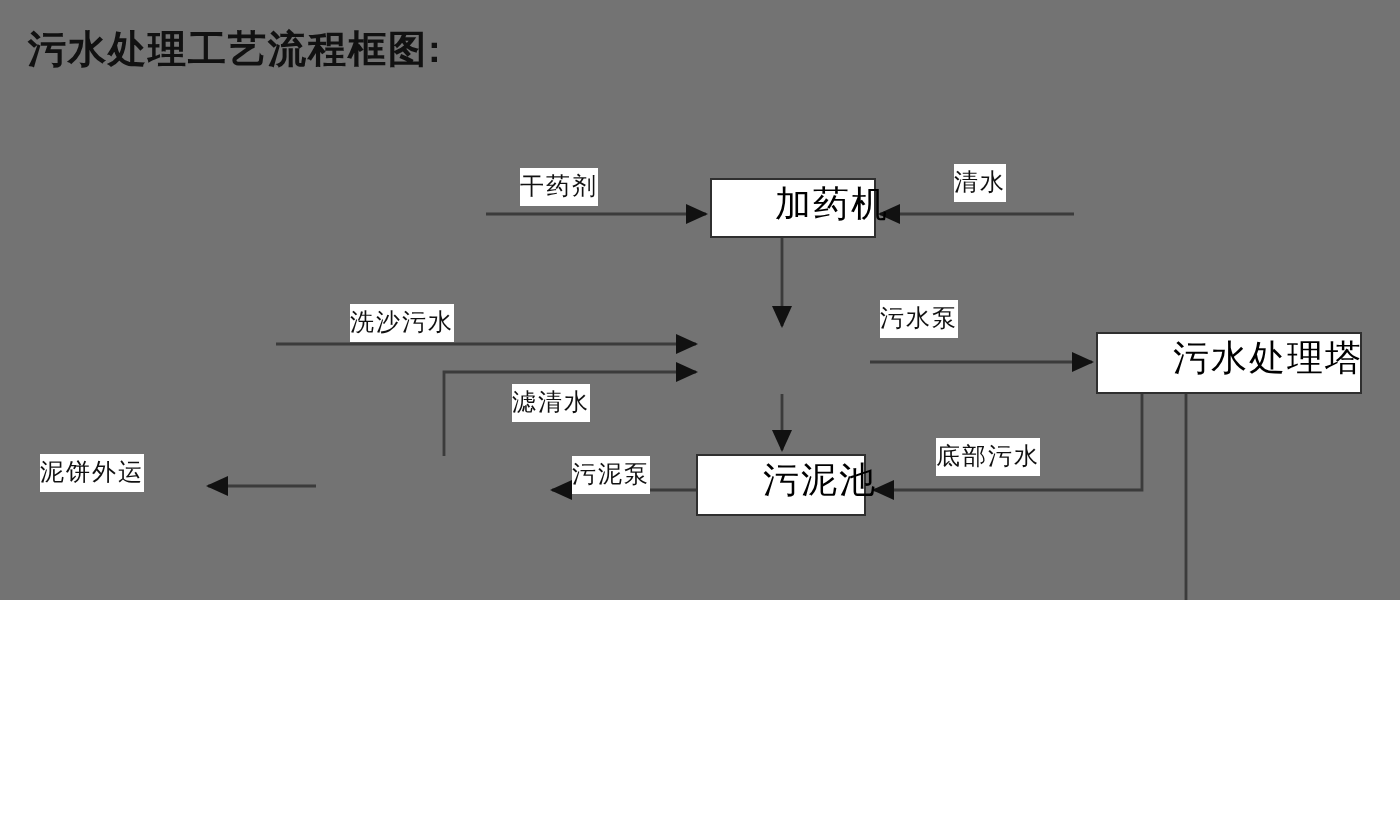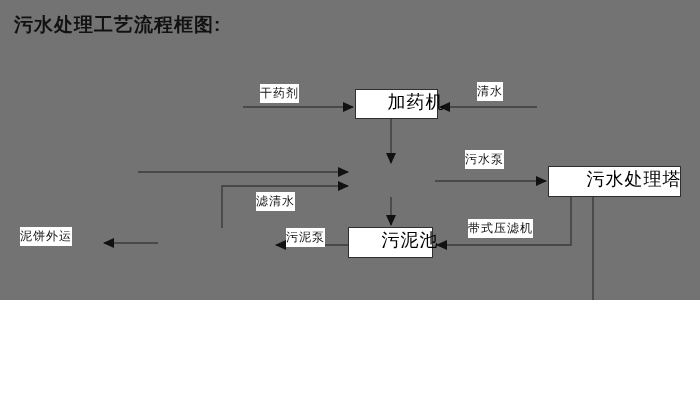--- a/index.html
+++ b/index.html
@@ -56,19 +56,20 @@
   </div>
   <div class="node" style="left:348px;top:227px;width:85px;height:31px">
     <span>污泥池</span>
   </div>
   <div class="node" style="left:548px;top:166px;width:133px;height:31px">
     <span>污水处理塔</span>
   </div>
 
   <span class="lbl" style="left:260px;top:84px">干药剂</span>
   <span class="lbl" style="left:477px;top:82px">清水</span>
-  <span class="lbl" style="left:465px;top:150px">污水泵</span>
+  <span class="lbl" style="left:175px;top:152px">洗沙污水</span>
+  <span class="lbl" style="left:440px;top:150px">污水泵</span>
   <span class="lbl" style="left:256px;top:192px">滤清水</span>
   <span class="lbl" style="left:286px;top:228px">污泥泵</span>
-  <span class="lbl" style="left:468px;top:219px">带式压滤机</span>
+  <span class="lbl" style="left:468px;top:219px">底部污水</span>
   <span class="lbl" style="left:20px;top:227px">泥饼外运</span>
 
 </div>
 
 </body></html>

